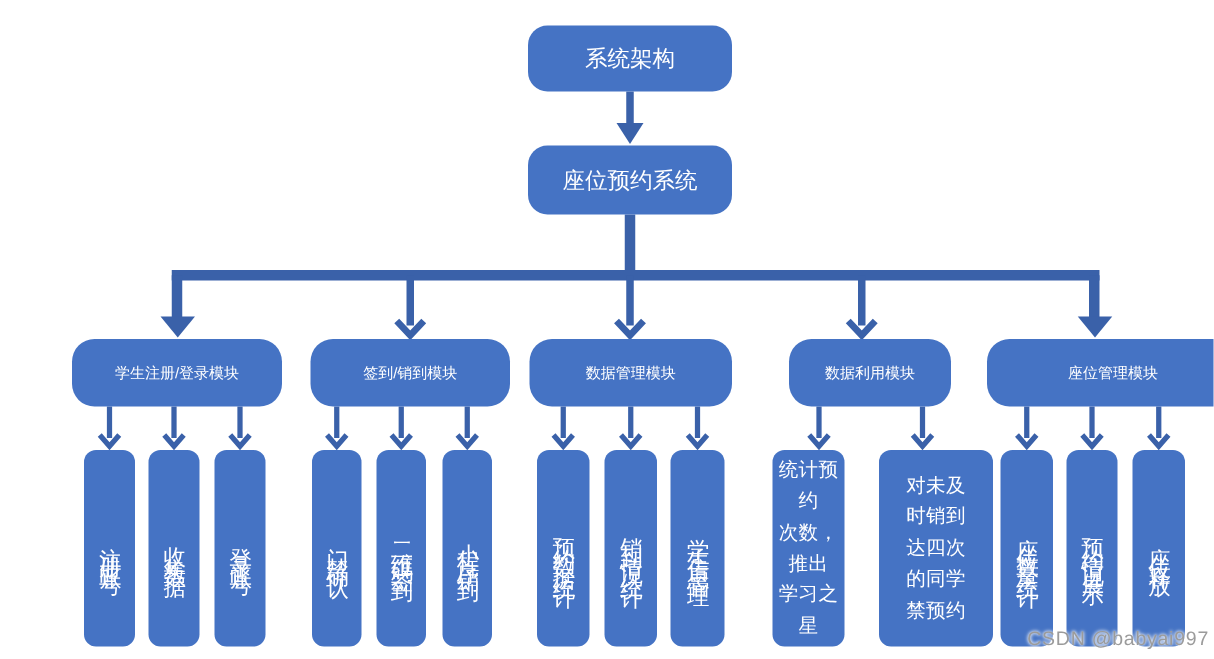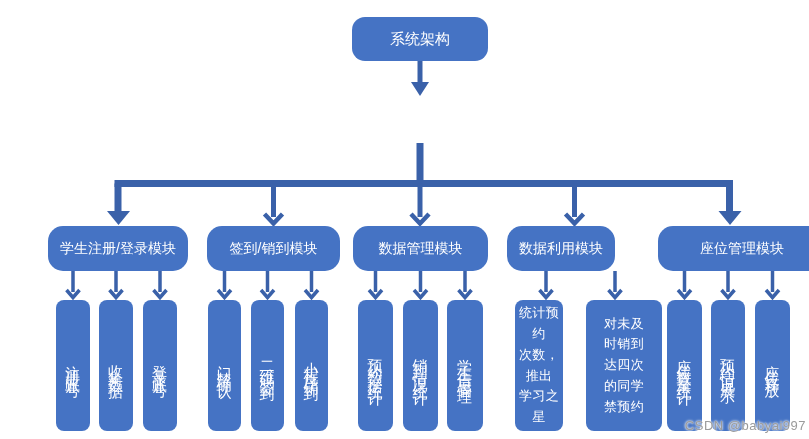--- a/index.html
+++ b/index.html
@@ -26,21 +26,21 @@
     position: absolute;
     background: var(--node-fill, #4573c4);
     color: var(--node-text, #ffffff);
     display: flex;
     align-items: center;
     justify-content: center;
     box-sizing: border-box;
     text-align: center;
   }
   .node.title { border-radius: 13px; font-size: 15px; }
-  .node.module { border-radius: 15px; font-size: 14px; }
+  .node.module { border-radius: 15px; font-size: 10px; }
   .node.leaf { border-radius: 8px; font-size: 15px; }
   .v-label {
     writing-mode: vertical-rl;
     text-orientation: upright;
     letter-spacing: 0.42em;
     line-height: 1;
   }
   .h-label {
     white-space: pre-line;
     font-size: 13px;
@@ -116,31 +116,34 @@
     <line x1="728" y1="271" x2="728" y2="292" stroke-width="3.5"></line>
     <path d="M721.5,290 L728,297.5 L734.5,290" fill="none" stroke-width="3.5"></path>
     <line x1="772.5" y1="271" x2="772.5" y2="292" stroke-width="3.5"></line>
     <path d="M766,290 L772.5,297.5 L779,290" fill="none" stroke-width="3.5"></path>
   </svg>
 
   <div class="node title" style="left:352px;top:17px;width:136px;height:44px">
     <span>系统架构</span>
   </div>
 
+  <div class="node title" style="left:352px;top:97px;width:136px;height:46px">
+    <span>座位预约系统</span>
+  </div>
 
   <div class="node module" style="left:48px;top:226px;width:140px;height:45px">
     <span>学生注册/登录模块</span>
   </div>
   <div class="node module" style="left:353px;top:226px;width:135px;height:45px">
     <span>数据管理模块</span>
   </div>
   <div class="node module" style="left:207px;top:226px;width:133px;height:45px">
     <span>签到/销到模块</span>
   </div>
-  <div class="node module" style="left:507px;top:226px;width:108px;height:45px">
+  <div class="node module" style="left:526px;top:226px;width:108px;height:45px">
     <span>数据利用模块</span>
   </div>
   <div class="node module" style="left:658px;top:226px;width:168px;height:45px">
     <span>座位管理模块</span>
   </div>
 
   <div class="node leaf" style="left:56px;top:300px;width:34px;height:131px">
     <span class="v-label">注册账号</span>
   </div>
   <div class="node leaf" style="left:99px;top:300px;width:34px;height:131px">

